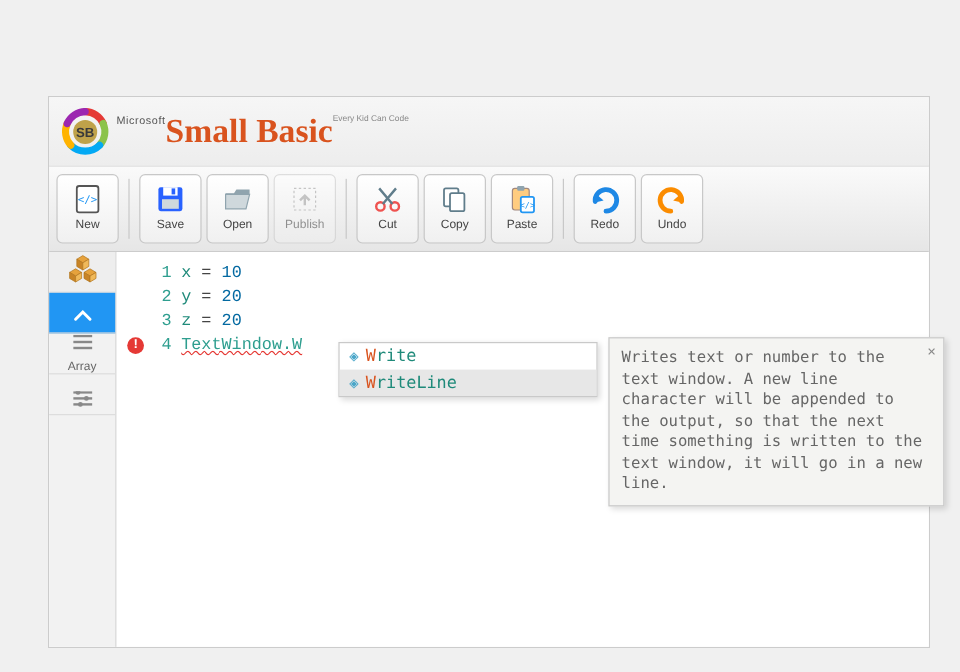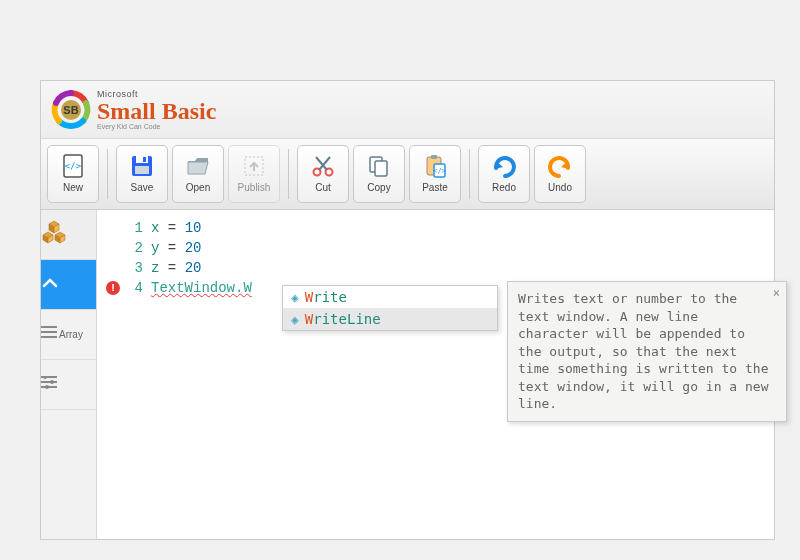--- a/index.html
+++ b/index.html
@@ -34,31 +34,31 @@
     display: flex;
     align-items: center;
     gap: 6px;
   }
   .logo-icon {
     width: 40px; height: 40px;
     position: relative;
   }
   .logo-text {
     display: flex;
-    flex-direction: column;
+    flex-direction: row;
     line-height: 1;
   }
   .logo-ms {
     font-size: 9px;
     color: #555;
     letter-spacing: .5px;
   }
   .logo-sb {
     font-family: 'Brush Script MT', cursive;
-    font-size: 24px;
+    font-size: 28px;
     color: #d9531e;
     font-weight: bold;
   }
   .logo-tag {
     font-size: 7px;
     color: #888;
   }
   .toolbar {
     background: linear-gradient(#fafafa,#e6e6e6);
     border-bottom: 1px solid #ccc;
@@ -97,26 +97,26 @@
     background: #fff;
   }
   .sidebar {
     width: 56px;
     background: #f2f2f2;
     border-right: 1px solid #d9d9d9;
     display: flex;
     flex-direction: column;
   }
   .sbcell {
-    height: 50px;
+    height: 34px;
     border-bottom: 1px solid #ddd;
     display:flex;
-    flex-direction: row;
+    flex-direction: column;
     align-items:center;
-    justify-content:flex-start;
+    justify-content:flex-end;
     font-size:10px;
     color:#666;
     cursor:pointer;
     gap:2px;
   }
   .sbcell.active { background:#2196f3; color:#fff; }
   .sbcell.objects { background:#eeeeee; }
   .sbcell .sic { font-size:16px; color:#888; }
   .sbcell.active .sic { color:#fff; }
   .sbcell.objects .sic { color:#d19a38; font-size:22px; }

